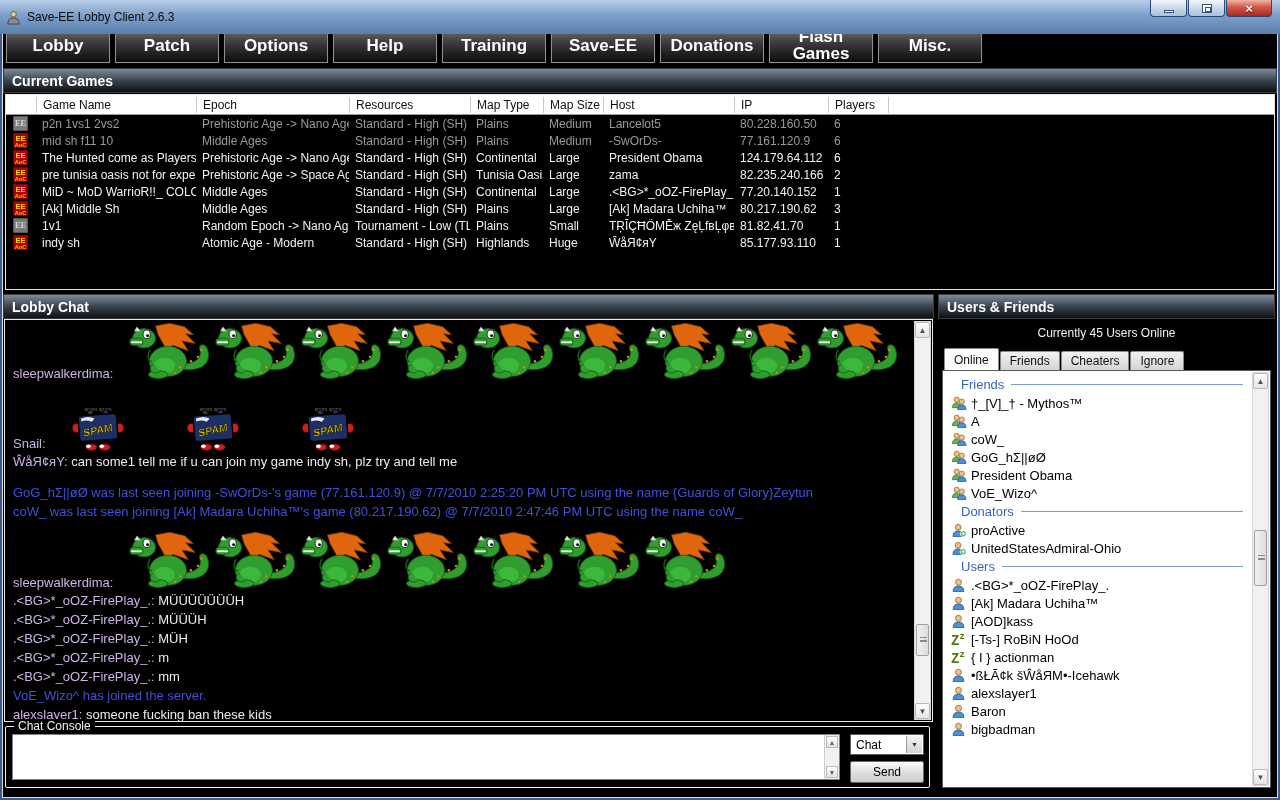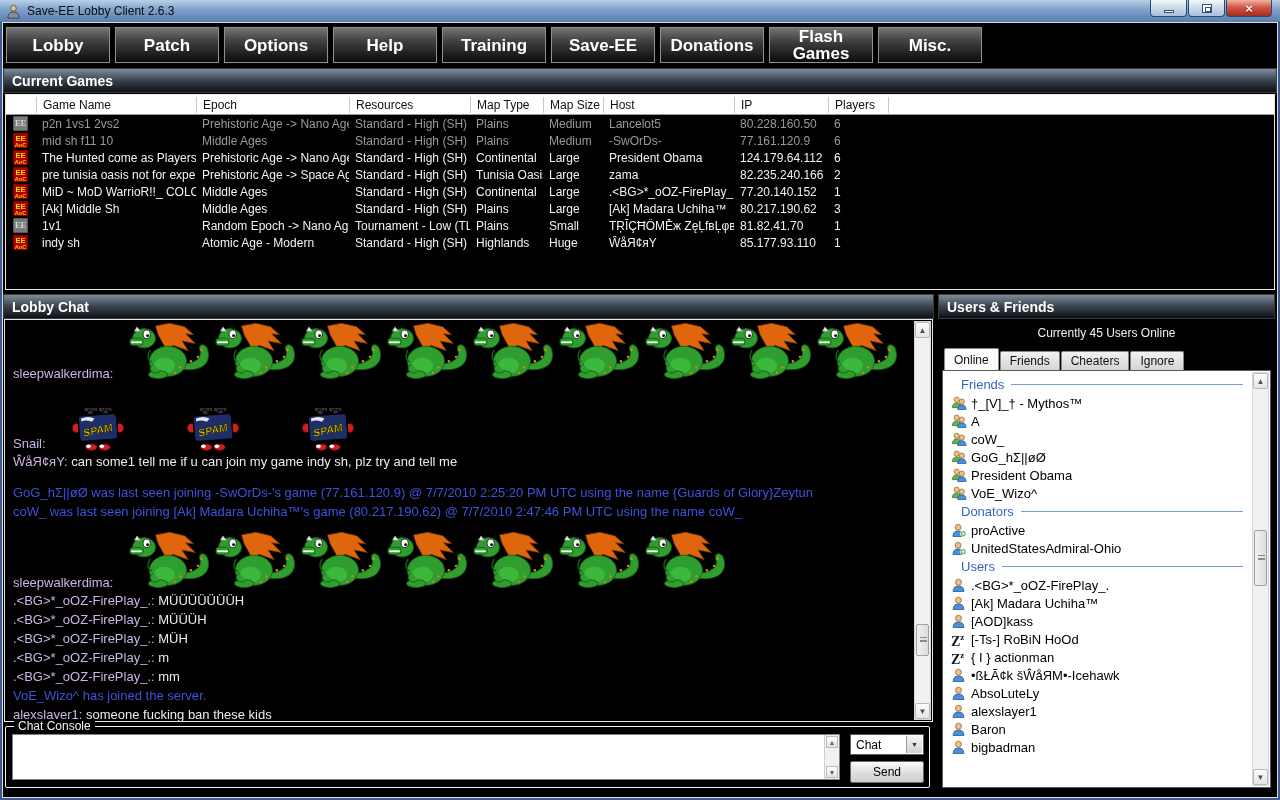--- a/index.html
+++ b/index.html
@@ -1,20 +1,20 @@
 <!DOCTYPE html>
 <html><head>
 <meta charset="utf-8">
 <style>
   * { margin:0; padding:0; box-sizing:border-box; }
   html,body { width:1280px; height:800px; overflow:hidden; background:#000; }
   body { font-family:"Liberation Sans", sans-serif; position:relative; }
 
   
-  .titlebar { position:absolute; top:0; left:0; right:0; height:22px;
+  .titlebar { position:absolute; top:0; left:0; right:0; height:34px;
     background:linear-gradient(180deg,#b9cfe8 0%,#7d9fca 45%,#5a7fae 100%);
     display:flex; align-items:center; padding-left:6px; z-index:30; }
   .title-text { font-size:12px; color:#0a0a0a; margin-left:6px; }
   .win-controls { position:absolute; right:8px; top:0; display:flex; }
   .wc-btn { height:17px; border:1px solid #2a4a7a; border-top:none;
     border-radius:0 0 4px 4px; display:flex; align-items:center; justify-content:center;
     background:linear-gradient(180deg,#f4f8fc,#cfdcea 45%,#a9bfd8); margin-left:1px; }
   .wc-btn.min,.wc-btn.max { width:37px; }
   .wc-btn.close { width:46px; background:linear-gradient(180deg,#f0b4a6,#d05848 45%,#a82a1e); }
   .glyph-min { width:10px; height:3px; background:#fff; border:1px solid #35507a; margin-top:6px; }
@@ -108,21 +108,21 @@
     background:linear-gradient(#f2f2f2,#d4d4d4); border:1px solid #8a8a8a; border-bottom:none;
     border-radius:2px 2px 0 0; }
   .tab.active { height:22px; background:#fbfbfb; padding-top:4px; z-index:2; }
   .listbox { position:absolute; top:76px; left:4px; right:4px; bottom:6px; background:#fff; border:1px solid #5a5a5a; }
   .list-content { position:absolute; top:1px; left:1px; right:19px; bottom:1px; overflow:hidden; padding-top:3px; }
   .lgroup { display:flex; align-items:center; height:19px; padding:0 8px 0 17px; }
   .lgroup .glabel { color:#3465c0; font-size:13px; flex:0 0 auto; }
   .lgroup .gline { flex:1 1 auto; height:1px; background:#7a9ad0; margin-left:7px; }
   .uitem { display:flex; align-items:center; height:18px; padding-left:7px; font-size:13px; color:#000; white-space:nowrap; }
   .uitem .uicon { width:20px; flex:0 0 20px; display:flex; align-items:center; line-height:0; }
-  .zz { color:#0f172a; font-weight:bold; font-family:Liberation Serif, serif; font-size:14px; line-height:12px; }
+  .zz { color:#4d7c0f; font-weight:bold; font-family:Liberation Mono, monospace; font-size:14px; line-height:12px; }
   .zz sup { font-size:9px; }
 </style>
 </head>
 <body>
 
 <div class="titlebar">
   <span style="line-height:0;">
     <svg width="15" height="15" viewBox="0 0 16 16">
         <circle cx="8" cy="4.5" r="3" fill="#d8c8a8" stroke="#6a5a3a"></circle>
         <path d="M2 15 Q2 8.5 8 8.5 Q14 8.5 14 15 Z" fill="#8a8a92" stroke="#44444c"></path>
@@ -885,29 +885,20 @@
             </span>
             <span>•ßŁÃ¢k šŴåЯM•-Icehawk</span>
           </div>
           <div class="uitem">
             <span class="uicon">
               <svg width="15" height="14" viewBox="0 0 16 15">
                 <circle cx="8" cy="4.6" r="3.2" fill="#f0c08a" stroke="#8a5a20" stroke-width="0.8"></circle>
                 <path d="M2.2 14.5 Q2.2 8.6 8 8.6 Q13.8 8.6 13.8 14.5 Z" fill="#4a90d9" stroke="#1d4f8a" stroke-width="0.8"></path>
               </svg>
             </span>
-            <span>AbsoLuteLy</span>
-          </div>
-          <div class="uitem">
-            <span class="uicon">
-              <svg width="15" height="14" viewBox="0 0 16 15">
-                <circle cx="8" cy="4.6" r="3.2" fill="#f0c08a" stroke="#8a5a20" stroke-width="0.8"></circle>
-                <path d="M2.2 14.5 Q2.2 8.6 8 8.6 Q13.8 8.6 13.8 14.5 Z" fill="#4a90d9" stroke="#1d4f8a" stroke-width="0.8"></path>
-              </svg>
-            </span>
             <span>alexslayer1</span>
           </div>
           <div class="uitem">
             <span class="uicon">
               <svg width="15" height="14" viewBox="0 0 16 15">
                 <circle cx="8" cy="4.6" r="3.2" fill="#f0c08a" stroke="#8a5a20" stroke-width="0.8"></circle>
                 <path d="M2.2 14.5 Q2.2 8.6 8 8.6 Q13.8 8.6 13.8 14.5 Z" fill="#4a90d9" stroke="#1d4f8a" stroke-width="0.8"></path>
               </svg>
             </span>
             <span>Baron</span>

